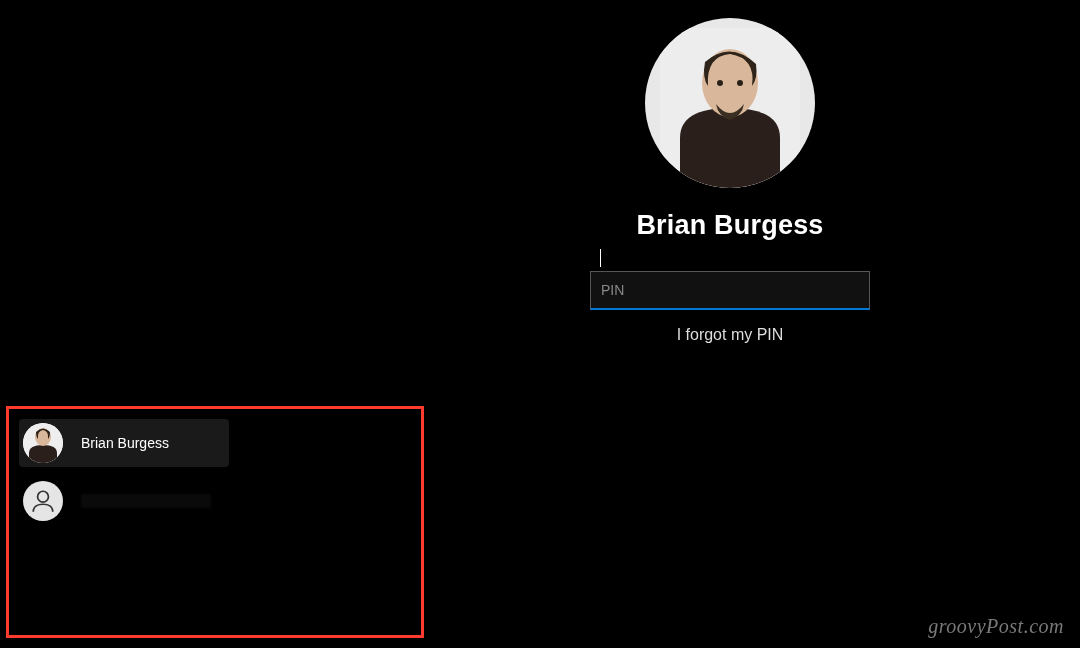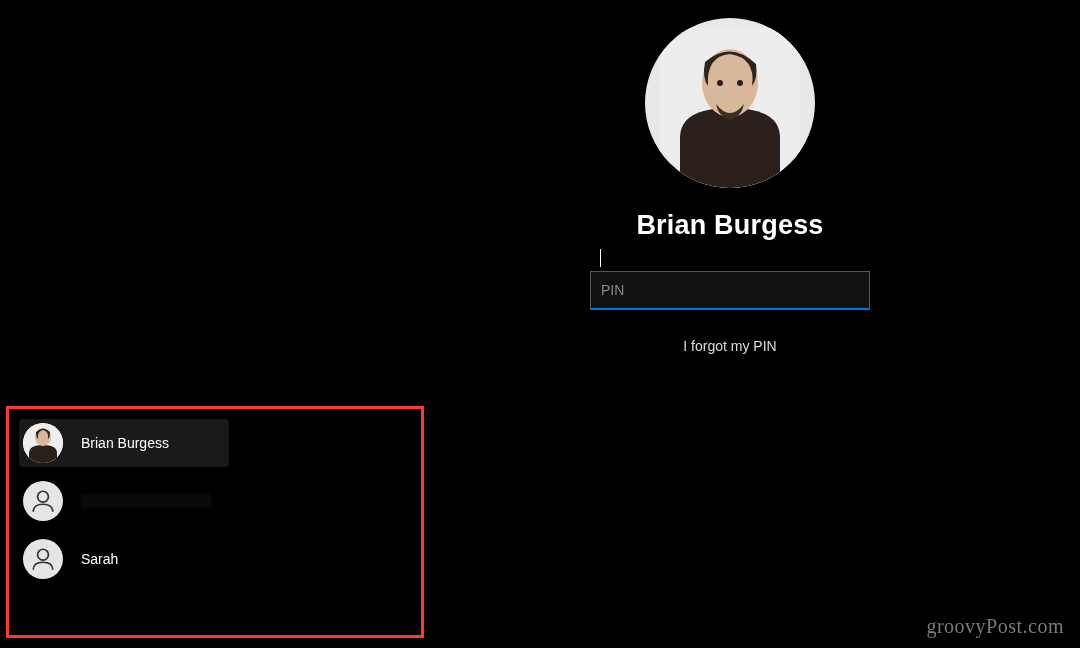--- a/index.html
+++ b/index.html
@@ -68,22 +68,22 @@
     .pin-caret {
       position: absolute;
       left: 10px;
       top: 8px;
       width: 1px;
       height: 18px;
       background: #fff;
     }
 
     .forgot {
-      margin-top: 28px;
-      font-size: 14px;
+      margin-top: 16px;
+      font-size: 16px;
       color: #ddd;
       cursor: pointer;
     }
 
     
     .userlist-box {
       position: absolute;
       left: 6px;
       bottom: 10px;
       width: 418px;
@@ -130,20 +130,21 @@
       border-radius: 2px;
       filter: blur(1.2px);
     }
 
     
     .watermark {
       position: absolute;
       right: 16px;
       bottom: 10px;
       font-family: Georgia, "Times New Roman", serif;
+      font-style: italic;
       font-size: 20px;
       color: #7a7a7a;
       letter-spacing: 0.5px;
     }
   </style>
 </head>
 <body>
 
 <div class="login-area">
   <div class="avatar-large">
@@ -187,25 +188,16 @@
   <div class="user-row">
     <div class="avatar-small gray">
       <svg width="26" height="26" viewBox="0 0 24 24">
         <circle cx="12" cy="8" r="5" fill="none" stroke="#333" stroke-width="1.6"></circle>
         <path d="M3 22 Q3 15 12 15 Q21 15 21 22" fill="none" stroke="#333" stroke-width="1.6"></path>
       </svg>
     </div>
     <span class="redacted"></span>
   </div>
 
-  <div class="user-row">
-    <div class="avatar-small gray">
-      <svg width="26" height="26" viewBox="0 0 24 24">
-        <circle cx="12" cy="8" r="5" fill="none" stroke="#333" stroke-width="1.6"></circle>
-        <path d="M3 22 Q3 15 12 15 Q21 15 21 22" fill="none" stroke="#333" stroke-width="1.6"></path>
-      </svg>
-    </div>
-    <span class="user-row-label">Sarah</span>
-  </div>
 
 </div>
 
 <div class="watermark">groovyPost.com</div>
 
 </body></html>

